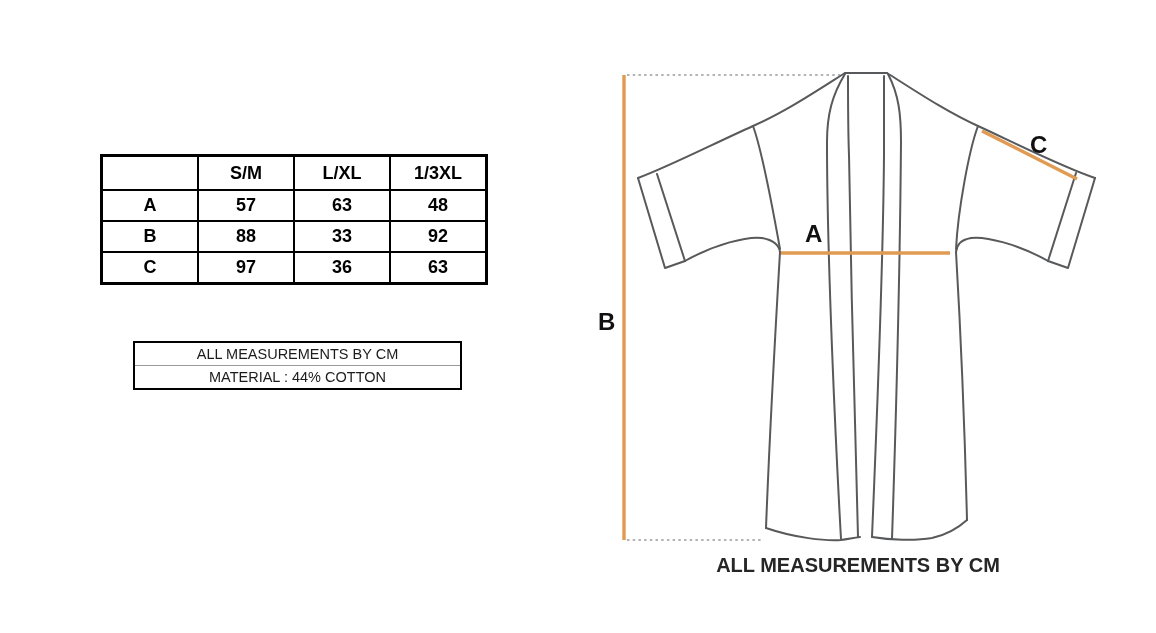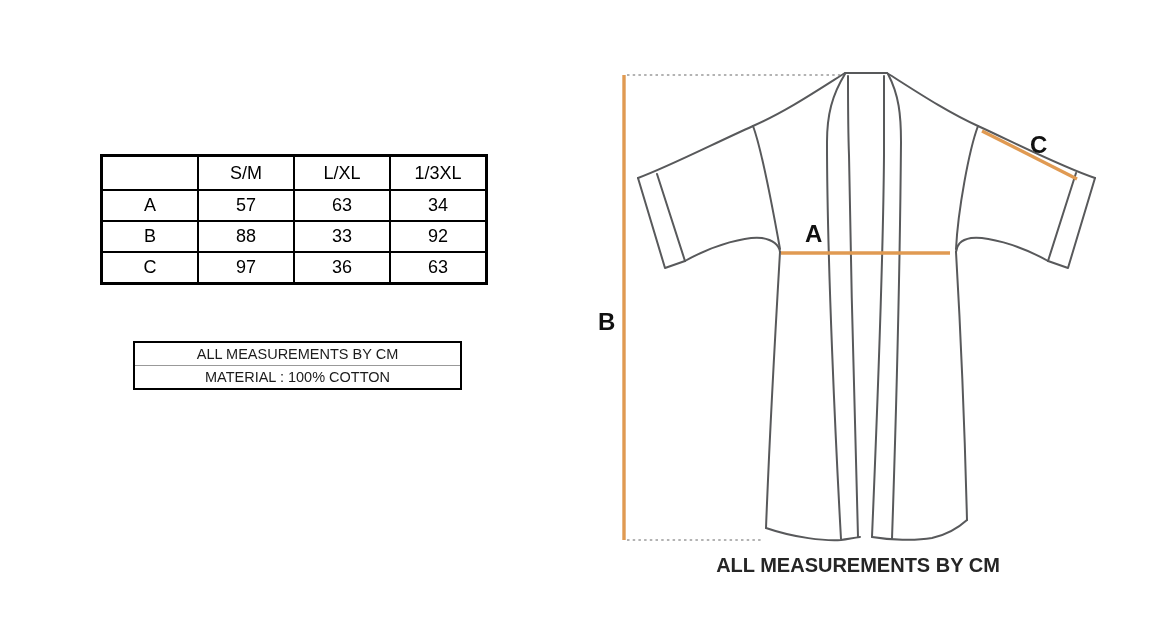--- a/index.html
+++ b/index.html
@@ -12,21 +12,21 @@
   
   .size-table {
     position:absolute; left:100px; top:154px;
     border-collapse:collapse; table-layout:fixed;
     border:3px solid #000;
   }
   .size-table td {
     border:2px solid #000;
     width:94px;
     text-align:center; vertical-align:middle;
-    font-weight:normal; font-size:18px; color:#000;
+    font-weight:bold; font-size:18px; color:#000;
     padding:0;
   }
   .size-table tr:first-child td { height:32px; }
   .size-table tr td { height:29px; }
 
   
   .info-box {
     position:absolute; left:133px; top:341px; width:325px;
     border:2px solid #000; background:#fff;
   }
@@ -67,40 +67,40 @@
         <tr>
       <td></td>
       <td>S/M</td>
       <td>L/XL</td>
       <td>1/3XL</td>
     </tr>
     <tr>
       <td>A</td>
       <td>57</td>
       <td>63</td>
-      <td>34</td>
+      <td>48</td>
     </tr>
     <tr>
       <td>B</td>
       <td>88</td>
       <td>33</td>
       <td>92</td>
     </tr>
     <tr>
       <td>C</td>
       <td>97</td>
       <td>36</td>
       <td>63</td>
     </tr>
   </tbody>
     </table>
 
   <div class="info-box">
     <div class="info-row">ALL MEASUREMENTS BY CM</div>
-    <div class="info-row">MATERIAL : 100% COTTON</div>
+    <div class="info-row">MATERIAL : 44% COTTON</div>
   </div>
 
   <svg class="diagram" width="1156" height="633" viewBox="0 0 1156 633" xmlns="http://www.w3.org/2000/svg">
 
     <line class="dashed" x1="627" y1="75" x2="843" y2="75"></line>
     <line class="dashed" x1="627" y1="540" x2="763" y2="540"></line>
 
     <g class="outline">
       <path d="M845,73 L887,73"></path>
       <path d="M845,73 C815,92 785,112 753,126 C715,143 668,167 638,178"></path>

